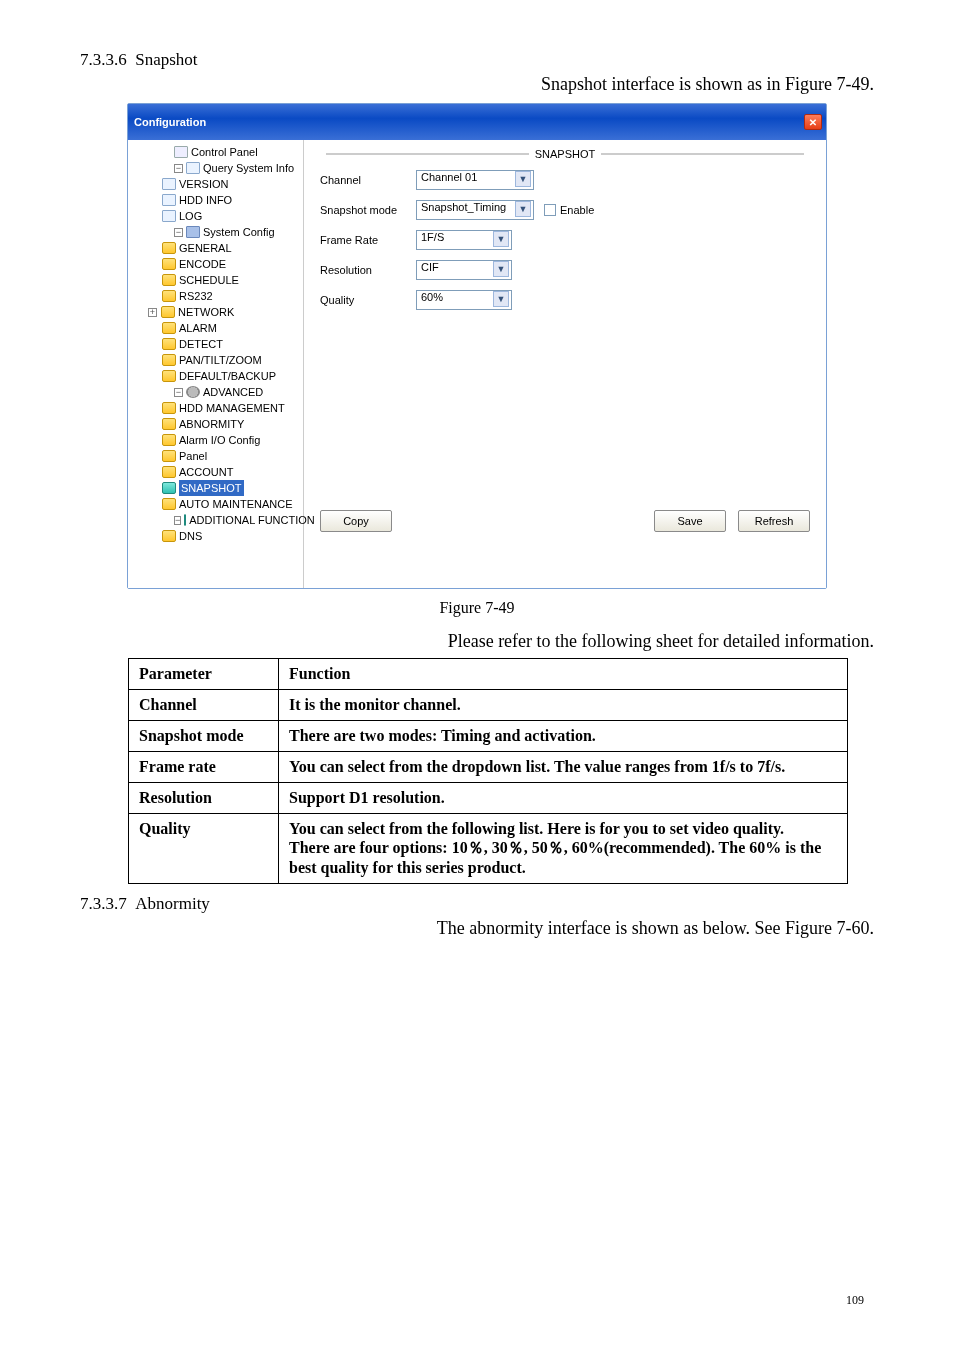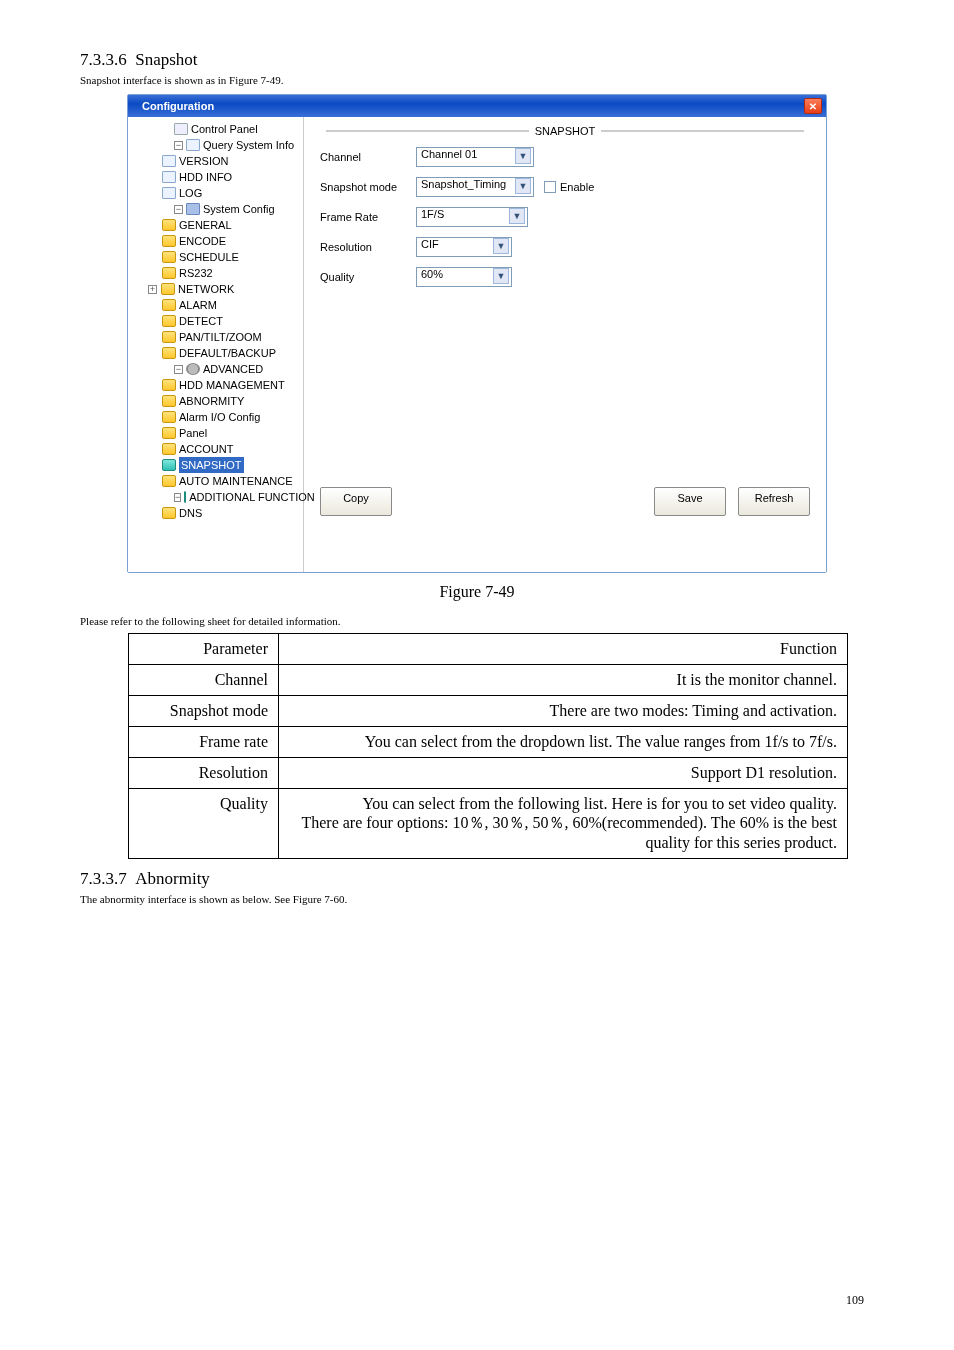--- a/index.html
+++ b/index.html
@@ -7,43 +7,43 @@
     margin: 0;
     background: #fff;
     font-family: "Times New Roman", Times, serif;
     color: #000;
     width: 954px;
     padding: 50px 80px 40px 80px;
     position: relative;
     min-height: 1350px;
   }
   .heading3 { font-size: 17px; margin: 0 0 4px 0; }
-  .body-text { font-size: 11px; margin: 0 0 6px 0; }
+  .body-text { font-size: 18px; margin: 0 0 6px 0; text-align: right; }
   .fig-wrap { text-align: center; margin: 8px 0 10px 0; }
   .fig-cap { text-align: center; font-size: 16px; margin: 10px 0 14px 0; }
 
   
   .dlg {
     display: inline-block;
     width: 700px;
     border: 1px solid #7aa1d6;
     border-radius: 2px;
     text-align: left;
     font-family: Tahoma, Verdana, Arial, sans-serif;
     font-size: 11px;
     color: #000;
     background: #ece9d8;
   }
   .titlebar {
-    height: 22px;
+    height: 36px;
     background: linear-gradient(#3a6fd6, #0a4ac4 40%, #3a6fd6);
     color: #fff;
     display: flex;
     align-items: center;
-    padding: 0 4px 0 14px;
+    padding: 0 4px 0 6px;
     font-weight: bold;
   }
   .titlebar .ttl { flex: 1; }
   .closebtn {
     width: 18px; height: 16px;
     background: linear-gradient(#ff7d5a,#e63e17);
     border: 1px solid #b02a12;
     border-radius: 2px;
     display: inline-flex; align-items: center; justify-content: center;
     color: #fff; font-weight: bold; font-size: 10px;
@@ -97,42 +97,42 @@
     width:118px; height:20px; border:1px solid #7f9db9; background:#fff;
     display:inline-flex; align-items:flex-start; padding:0 2px 0 4px; font-size:11px;
   }
   .dropdown .dval { flex:1; white-space:nowrap; overflow:hidden; }
   .dropdown .darr {
     width:16px; height:16px; background:#e1e7f5; border:1px solid #9db7dd;
     display:inline-flex; align-items:center; justify-content:center; font-size:9px; color:#34527a;
   }
   .chk { width:12px; height:12px; border:1px solid #7f9db9; background:#fff; display:inline-block; margin-right:4px; }
   .btn {
-    display:inline-block; min-width:72px; height:29px;
+    display:inline-block; min-width:72px; height:22px;
     border:1px solid #8a8a8a; border-radius:2px;
     background:linear-gradient(#fff,#eae8dc);
     text-align:center; line-height:20px; font-size:11px;
     padding:0 10px;
   }
   .btn-row { display:flex; gap:12px; margin-top:200px; }
   .btn-row .spacer { flex:1; }
 
   
   table.info {
     border-collapse: collapse;
     width: 720px;
     margin: 4px 0 10px 48px;
     font-size: 16px;
   }
   table.info td, table.info th {
     border: 1px solid #000;
     padding: 6px 10px;
     vertical-align: top;
-    text-align: right;
-    font-weight: normal;
+    text-align: left;
+    font-weight: bold;
   }
   table.info .c1 { width: 150px; }
 
   .pagenum {
     position: absolute;
     right: 90px;
     bottom: 42px;
     font-size: 12px;
   }
 </style>
@@ -285,21 +285,21 @@
             <span class="dval">Snapshot_Timing</span>
             <span class="darr">▼</span>
           </span>
           <span style="width:10px"></span>
           <span class="chk"></span>
           <span>Enable</span>
         </div>
 
         <div class="form-row">
           <span class="flabel">Frame Rate</span>
-          <span class="dropdown" style="width:112px">
+          <span class="dropdown" style="width:96px">
             <span class="dval">1F/S</span>
             <span class="darr">▼</span>
           </span>
         </div>
 
         <div class="form-row">
           <span class="flabel">Resolution</span>
           <span class="dropdown" style="width:96px">
             <span class="dval">CIF</span>
             <span class="darr">▼</span>

